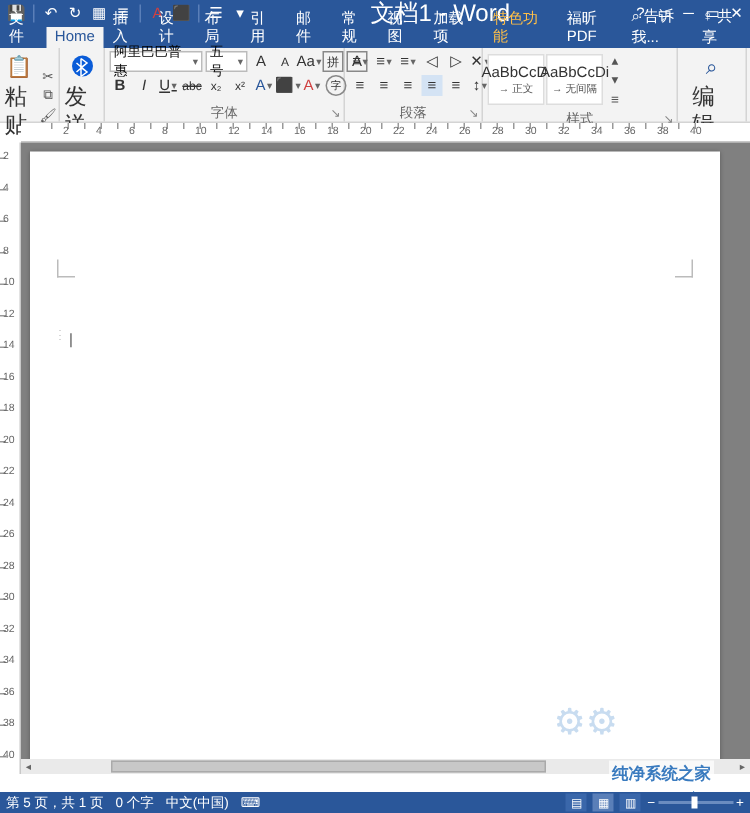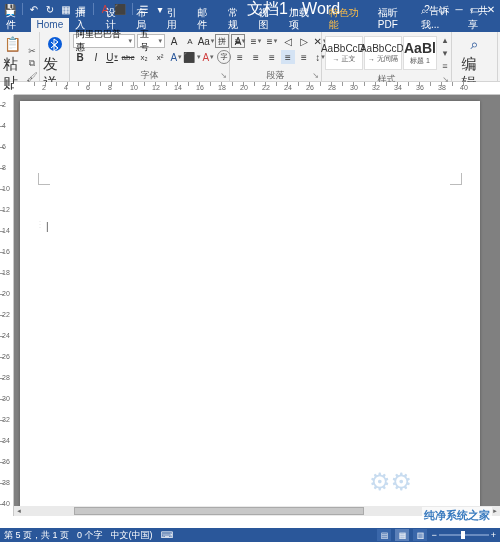--- a/index.html
+++ b/index.html
@@ -64,21 +64,21 @@
 
   
   .status { position:absolute; bottom:0; left:0; right:0; height:14px; background:#2a579a; color:#fff; display:flex; align-items:center; font-size:9px; padding:0 4px; gap:8px; }
   .status .right { margin-left:auto; display:flex; align-items:center; gap:4px; }
   .viewbtn { width:14px; height:12px; background:#3a67aa; cursor:pointer; display:flex; align-items:center; justify-content:center; font-size:8px;}
   .zoom { display:flex; align-items:center; gap:2px; }
   .zoom .track { width:50px; height:2px; background:#6a8cc0; position:relative; }
   .zoom .thumb { width:4px; height:8px; background:#fff; position:absolute; left:22px; top:-3px; }
 
   
-  .wm { position:absolute; right:8px; bottom:18px; font-size:11px; font-weight:bold; color:#3a7bbf; text-shadow:0 0 2px #fff; background:rgba(255,255,255,0.7); padding:1px 2px; }
+  .wm { position:absolute; right:24px; bottom:18px; font-size:11px; font-weight:bold; color:#3a7bbf; text-shadow:0 0 2px #fff; background:rgba(255,255,255,0.7); padding:1px 2px; }
   .wmurl { position:absolute; right:8px; bottom:7px; font-size:8px; color:#3a7bbf; }
   .wmlogo { position:absolute; right:88px; bottom:20px; font-size:24px; color:#c8dcf0; }
 
   svg { display:block; }
 </style>
 </head>
 <body>
 
 <div class="title-bar">
   <div class="qat">
@@ -250,24 +250,20 @@
 
   <div class="group" style="width:130px;">
     <div class="body" style="gap:1px;">
       <div class="styleitem">
         <div class="prev">AaBbCcDi</div>
         <div class="sl">→ 正文</div>
       </div>
       <div class="styleitem">
         <div class="prev">AaBbCcDi</div>
         <div class="sl">→ 无间隔</div>
-      </div>
-      <div class="styleitem big">
-        <div class="prev">AaBl</div>
-        <div class="sl">标题 1</div>
       </div>
       <div class="smallcol">
         <div class="smallbtn">▴</div>
         <div class="smallbtn">▾</div>
         <div class="smallbtn">≡</div>
       </div>
     </div>
     <div class="label"><span>样式</span><span class="launcher">↘</span></div>
   </div>
 

